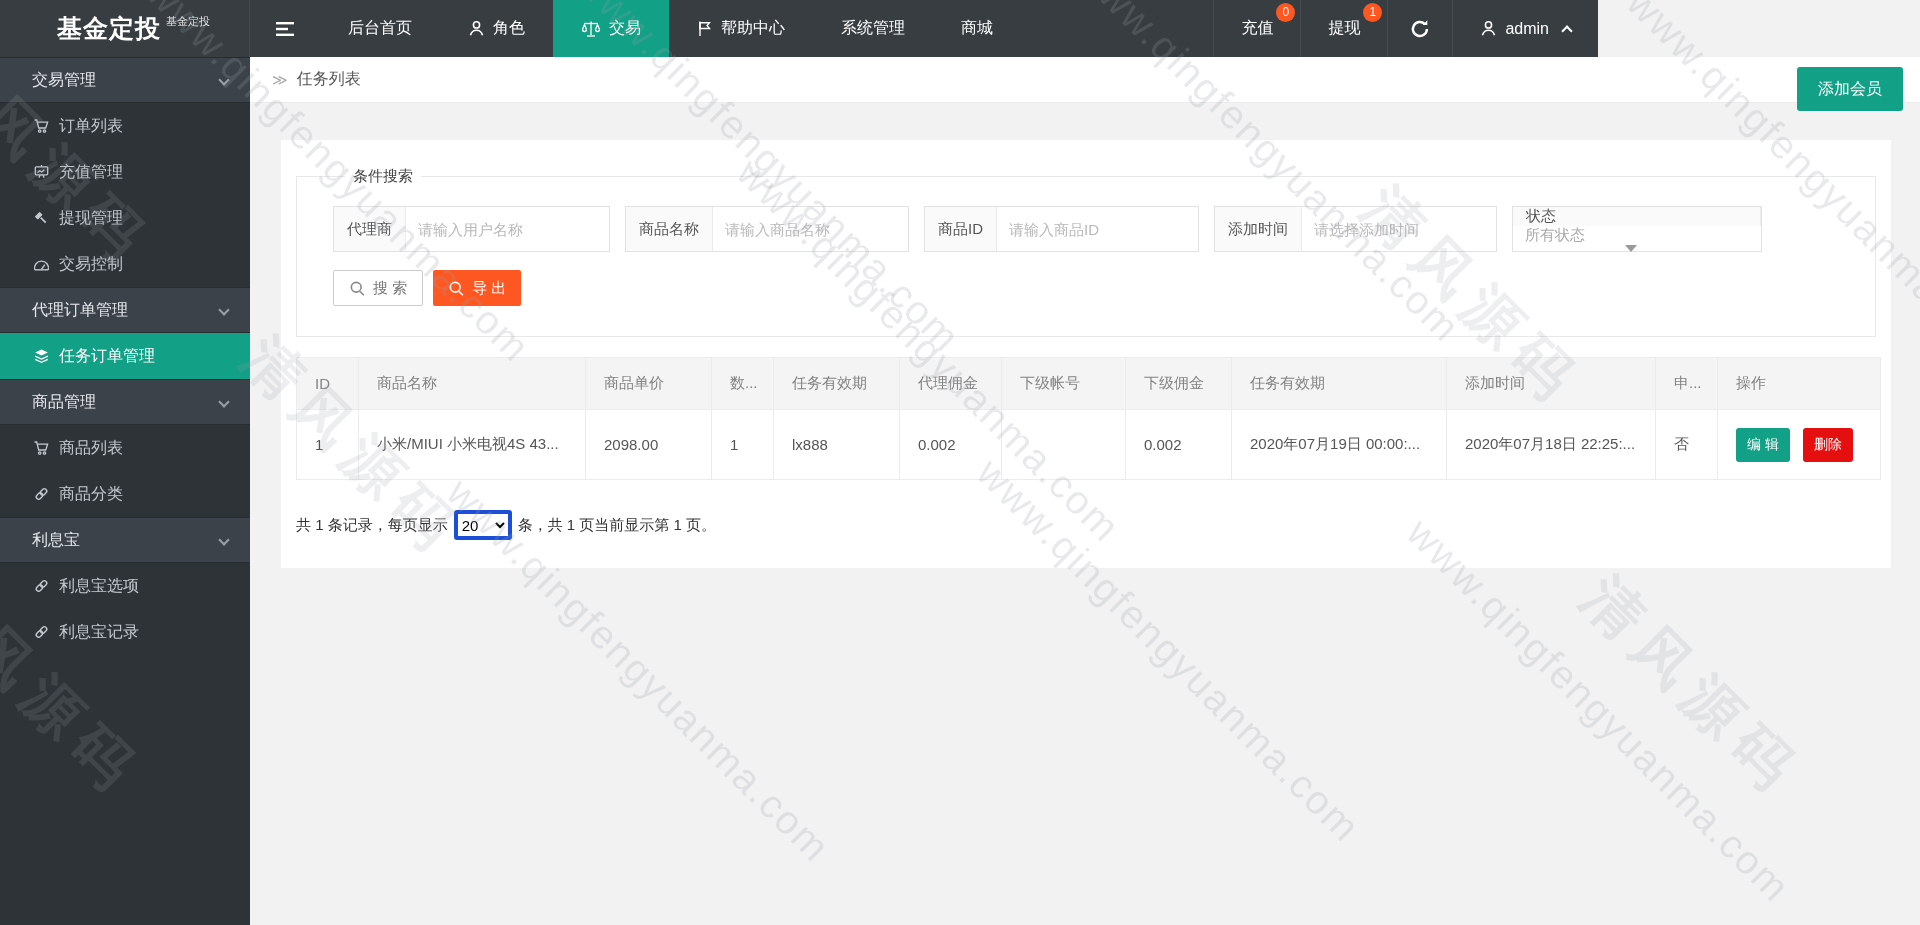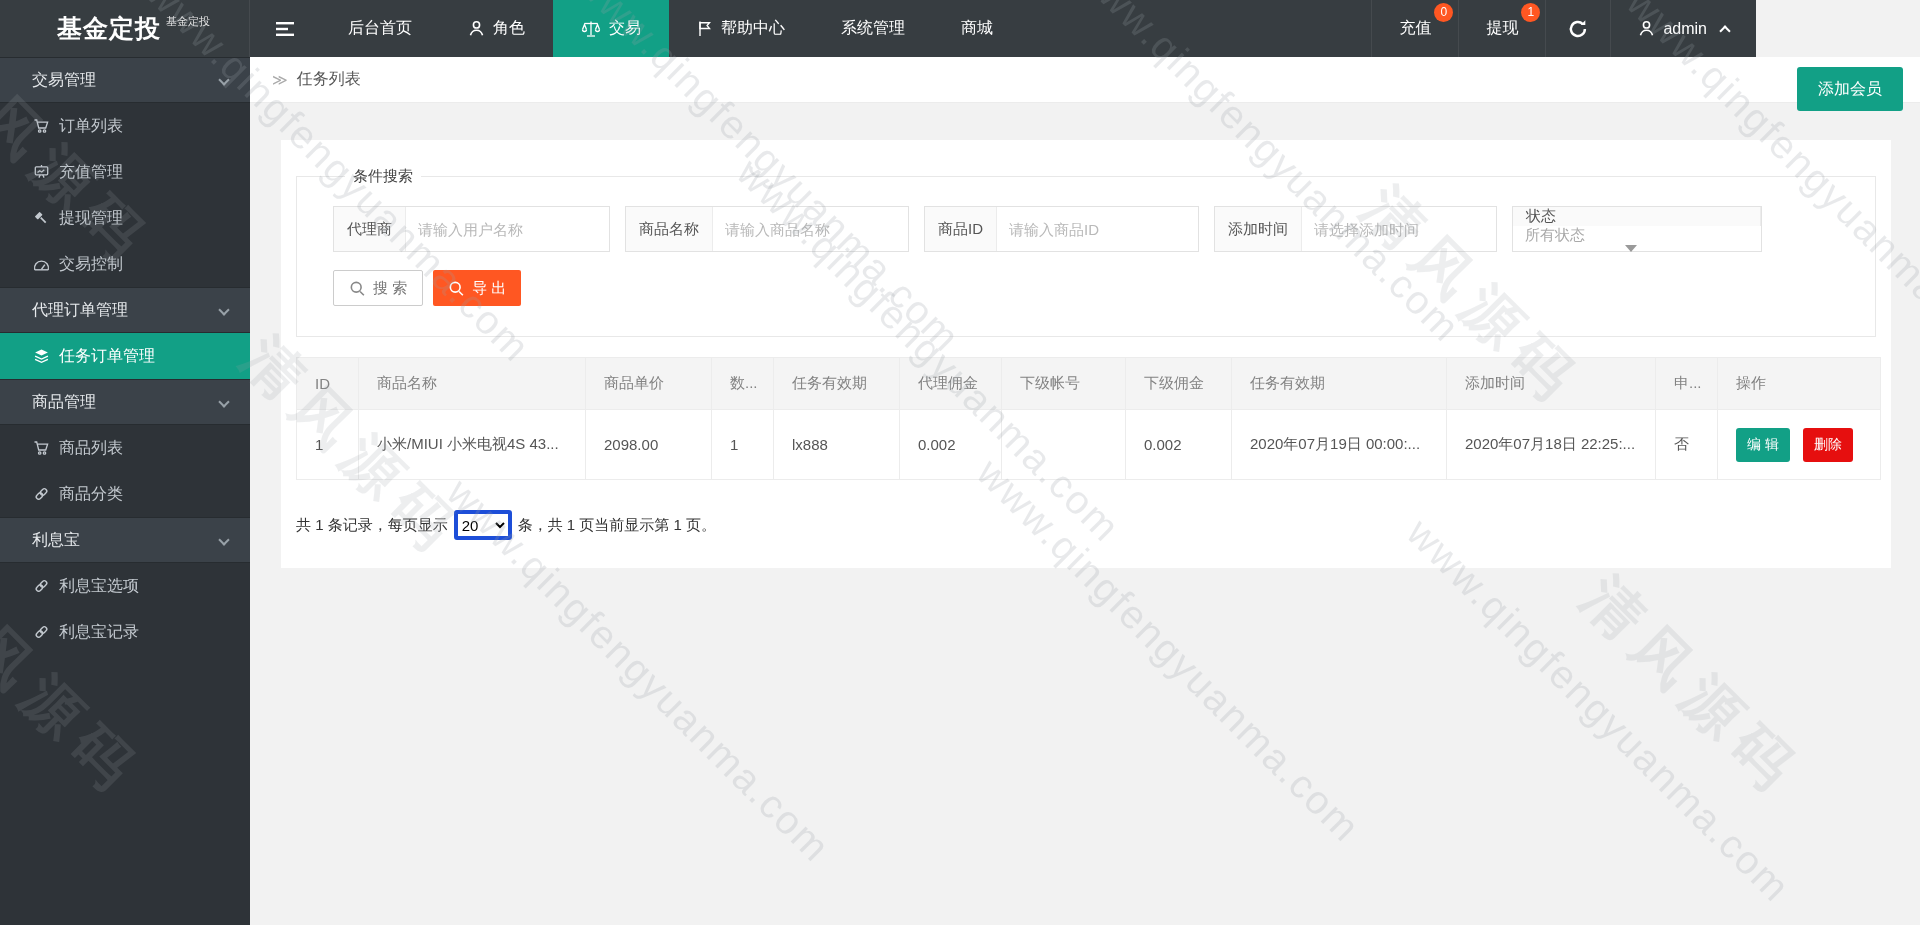--- a/index.html
+++ b/index.html
@@ -1,20 +1,20 @@
 <!DOCTYPE html>
 <html><head>
 <meta charset="utf-8">
 <style>
   * { margin:0; padding:0; box-sizing:border-box; }
   html,body { width:1920px; height:925px; overflow:hidden; }
   body { font-family:"Liberation Sans","DejaVu Sans",sans-serif; background:#f2f2f2; position:relative; }
 
   
-  .navbar { position:absolute; top:0; left:0; width:1756px; height:57px; background:#373d41; display:flex; align-items:stretch; color:#fff; z-index:10; }
+  .navbar { position:absolute; top:0; left:0; width:1598px; height:57px; background:#373d41; display:flex; align-items:stretch; color:#fff; z-index:10; }
   .logo { width:250px; padding-left:57px; display:flex; align-items:center; border-right:1px solid rgba(255,255,255,.07); }
   .logo-main { font-size:25px; font-weight:bold; letter-spacing:1px; }
   .logo-sup { font-size:11px; margin:-14px 0 0 5px; color:#e8e8e8; }
   .nav-burger { width:70px; display:flex; align-items:center; justify-content:center; cursor:pointer; }
   .nav-item { display:flex; align-items:center; gap:8px; padding:0 28px; font-size:16px; cursor:pointer; }
   .nav-item.active { background:#12a086; }
   .nav-right { margin-left:auto; display:flex; align-items:stretch; }
   .nav-right-item { position:relative; display:flex; align-items:center; gap:8px; padding:0 27px; font-size:16px; border-left:1px solid rgba(255,255,255,.07); cursor:pointer; }
   .nav-right-item.narrow { padding:0 22px; }
   .badge { position:absolute; top:3px; right:5px; min-width:19px; height:19px; line-height:19px; border-radius:10px; background:#ff5722; color:#fff; font-size:12px; text-align:center; padding:0 3px; }

